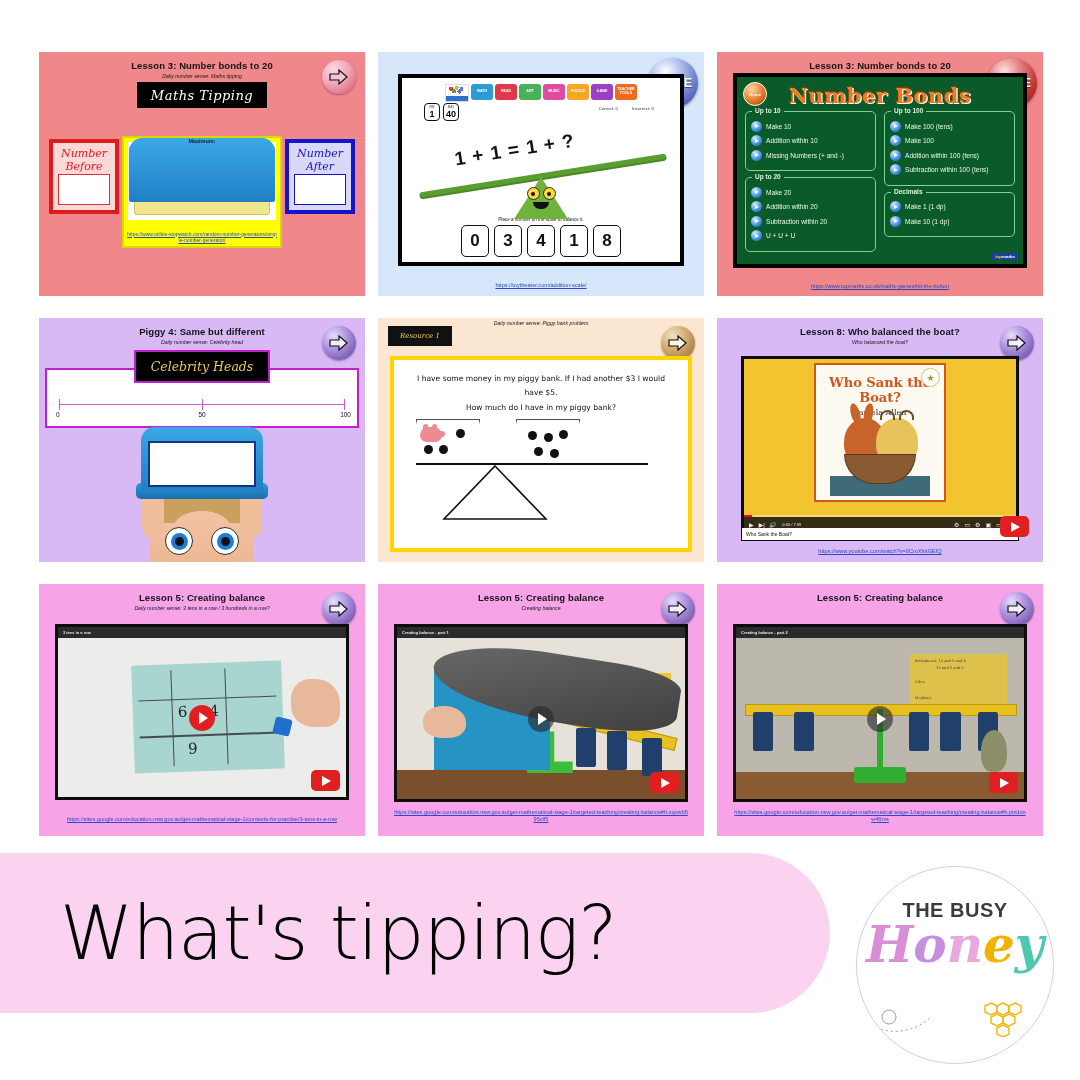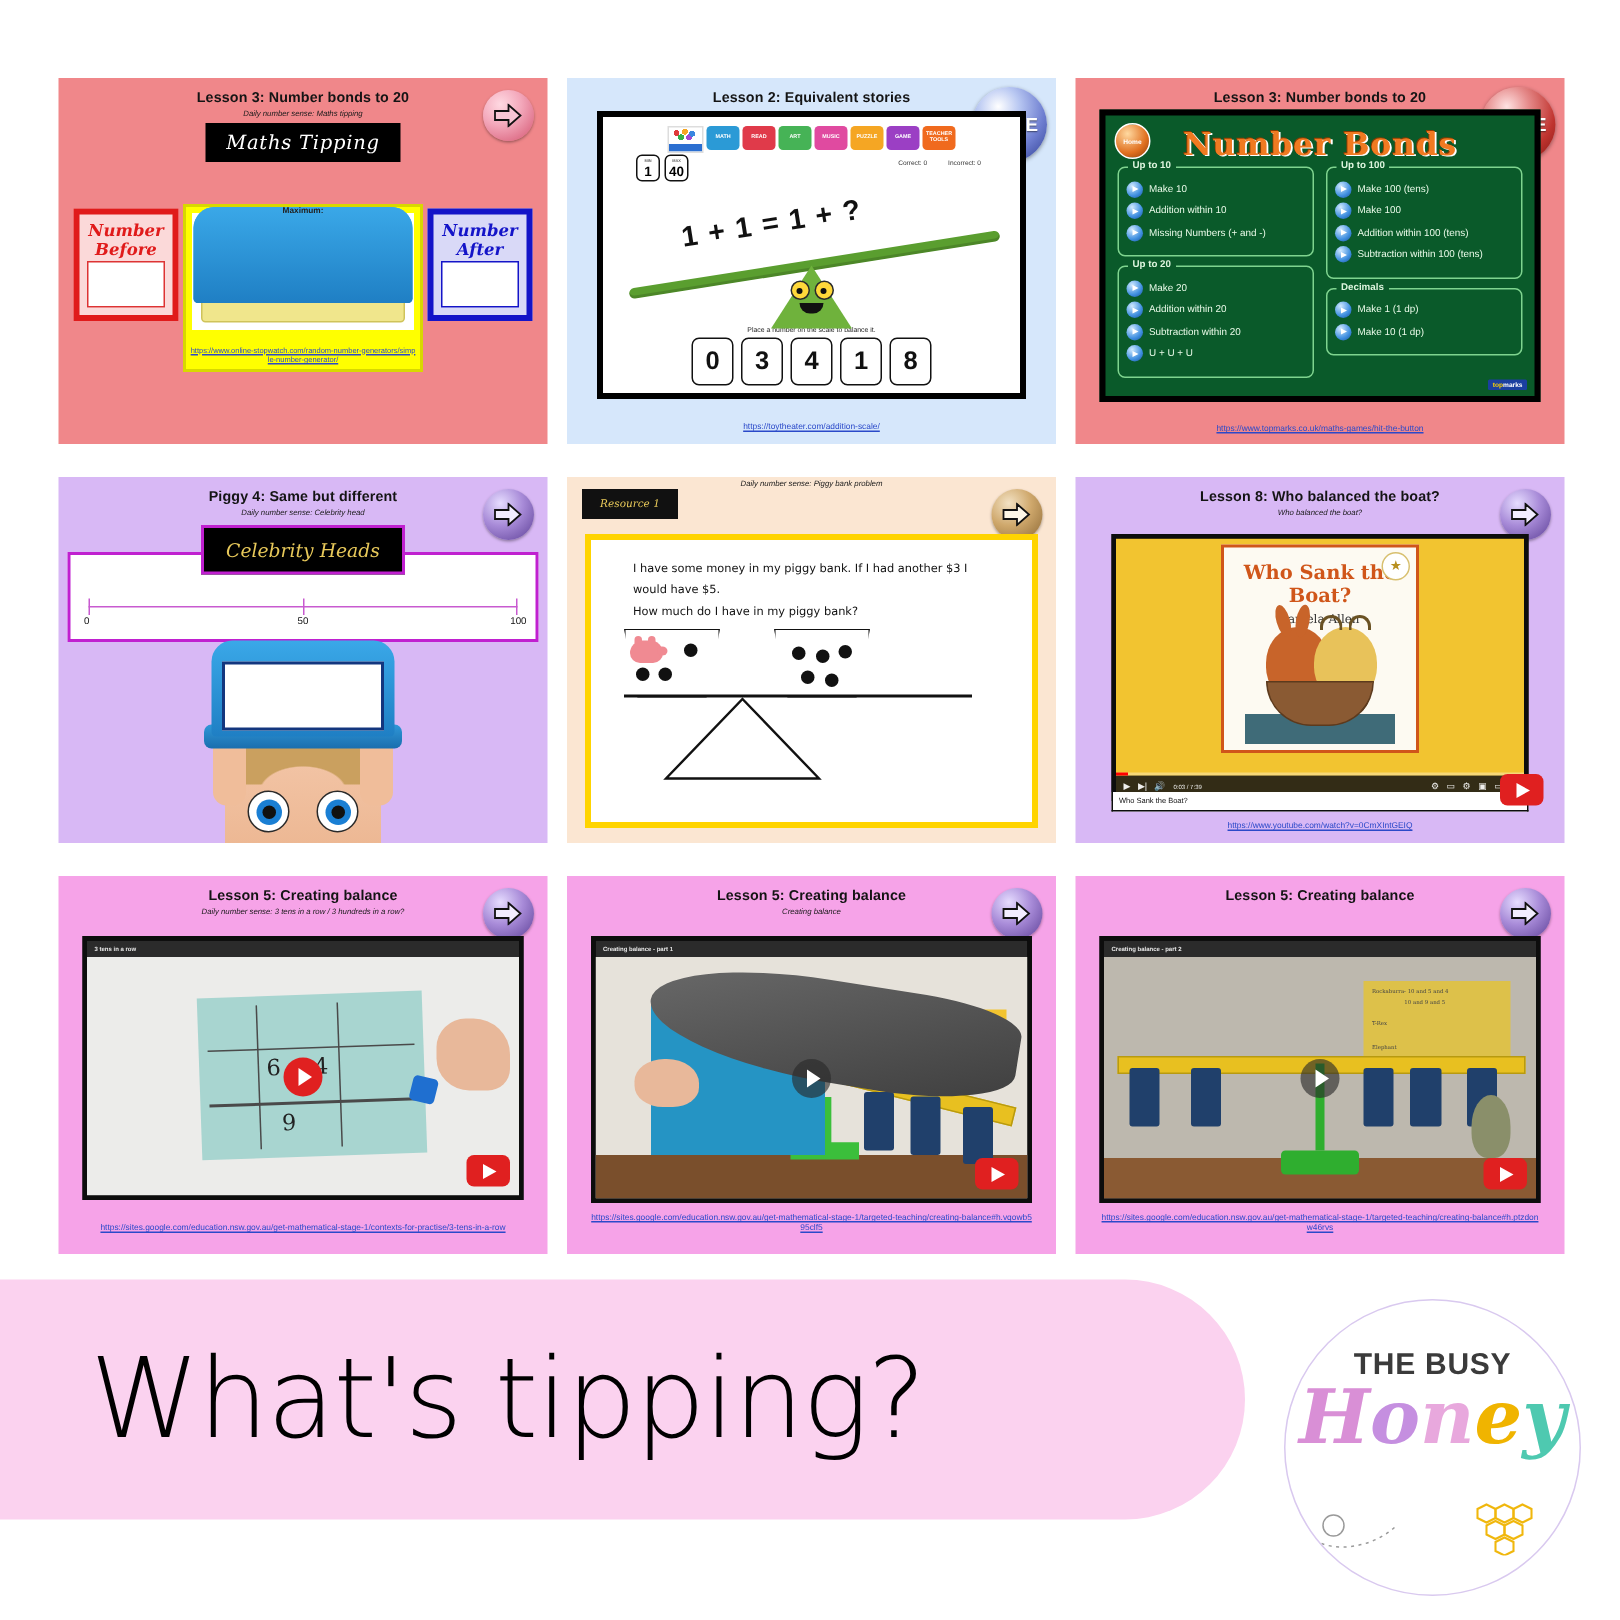--- a/index.html
+++ b/index.html
@@ -43,21 +43,21 @@
   .url{
     position:absolute;left:0;right:0;text-align:center;
     font-size:5.6px;color:#2a49c9;text-decoration:underline;line-height:1.35;
     word-break:break-all;padding:0 16px;box-sizing:border-box;
   }
   
   .s1{background:#f0878a;}
   .mt-banner{position:absolute;left:50%;transform:translateX(-50%);top:30px;width:130px;height:26px;
              background:#000;display:flex;align-items:center;justify-content:center;}
   .mt-banner span{color:#fff;font-family:"DejaVu Serif",serif;font-style:italic;font-size:13px;letter-spacing:.5px;}
-  .num-box{position:absolute;top:87px;width:70px;height:75px;box-sizing:border-box;font-weight:bold;}
+  .num-box{position:absolute;top:87px;width:70px;height:75px;box-sizing:border-box;}
   .num-box.before{left:10px;border:4px solid #e01b1b;background:#fbd9d9;}
   .num-box.after{right:10px;border:4px solid #1414c8;background:#d9d9f7;}
   .num-box .lbl{text-align:center;font-family:"DejaVu Serif",serif;font-style:italic;
                 font-size:11px;line-height:1.15;padding-top:5px;}
   .num-box.before .lbl{color:#e01b1b;}
   .num-box.after .lbl{color:#1414c8;}
   .num-box .field{position:absolute;left:5px;right:5px;bottom:5px;height:31px;background:#fff;
                   border:1.5px solid #d33;box-sizing:border-box;}
   .num-box.after .field{border-color:#1414c8;}
   .gen{position:absolute;left:50%;transform:translateX(-50%);top:84px;width:160px;height:112px;
@@ -165,21 +165,21 @@
   .pup4{width:9px;height:9px;border-radius:50%;background:#111;}
   .hand{position:absolute;width:22px;height:54px;top:56px;background:#f0bd9a;border-radius:9px;}
   .hand.l{left:6px;}
   .hand.r{right:6px;}
   
   .s5{background:#fbe6d2;}
   .res-tag{position:absolute;left:10px;top:8px;width:64px;height:20px;background:#111;
            display:flex;align-items:center;justify-content:center;}
   .res-tag span{color:#e8c95a;font-family:"DejaVu Serif",serif;font-style:italic;font-size:7px;}
   .pw-frame{position:absolute;left:12px;right:12px;top:38px;bottom:10px;background:#fff;border:4px solid #ffd400;}
-  .pw-text{font-family:"DejaVu Sans",sans-serif;font-size:7.6px;color:#111;padding:12px 28px 0;line-height:1.9;}
+  .pw-text{font-family:"DejaVu Sans",sans-serif;font-size:7.6px;color:#111;padding:12px 16px 0;line-height:1.9;text-align:center;}
   .balance{position:relative;height:110px;margin-top:4px;}
   .pan{position:absolute;top:0;width:62px;height:44px;border:1.4px solid #111;background:#fff;}
   .pan.l{left:22px;clip-path:polygon(0 0,100% 0,86% 100%,14% 100%);}
   .pan.r{left:122px;clip-path:polygon(0 0,100% 0,86% 100%,14% 100%);}
   .dot{position:absolute;width:9px;height:9px;border-radius:50%;background:#111;}
   .pig{position:absolute;left:26px;top:8px;width:22px;height:15px;background:#f08a92;border-radius:10px 10px 8px 8px;}
   .pig::before{content:"";position:absolute;right:-3px;top:4px;width:7px;height:6px;background:#f08a92;border-radius:50%;}
   .pig::after{content:"";position:absolute;left:3px;top:-3px;width:5px;height:5px;background:#f08a92;
               border-radius:50% 50% 0 0;box-shadow:9px 0 0 #f08a92;}
   .bar{position:absolute;left:22px;right:40px;top:44px;height:2px;background:#111;}
@@ -320,21 +320,20 @@
         </div>
         <div class="pick">Pick!</div>
         <div class="res-cap">Result:</div>
         <div class="res-box"></div>
       </div>
       <div class="url">https://www.online-stopwatch.com/random-number-generators/simple-number-generator/</div>
     </div>
   </div>
 
   <div class="slide s2">
-    <div class="slide-title">Lesson 2: Equivalent stories</div>
     <div class="home-btn home-blue">HOME</div>
     <div class="tt-frame">
       <div class="tt-nav">
         <div class="tt-logo">
             <div class="dots"></div>
             <div class="txt"></div>
           </div>
         <div class="tt-tab" style="background:#2b9ad6">MATH</div>
         <div class="tt-tab" style="background:#e03a4a">READ</div>
         <div class="tt-tab" style="background:#46b356">ART</div>

